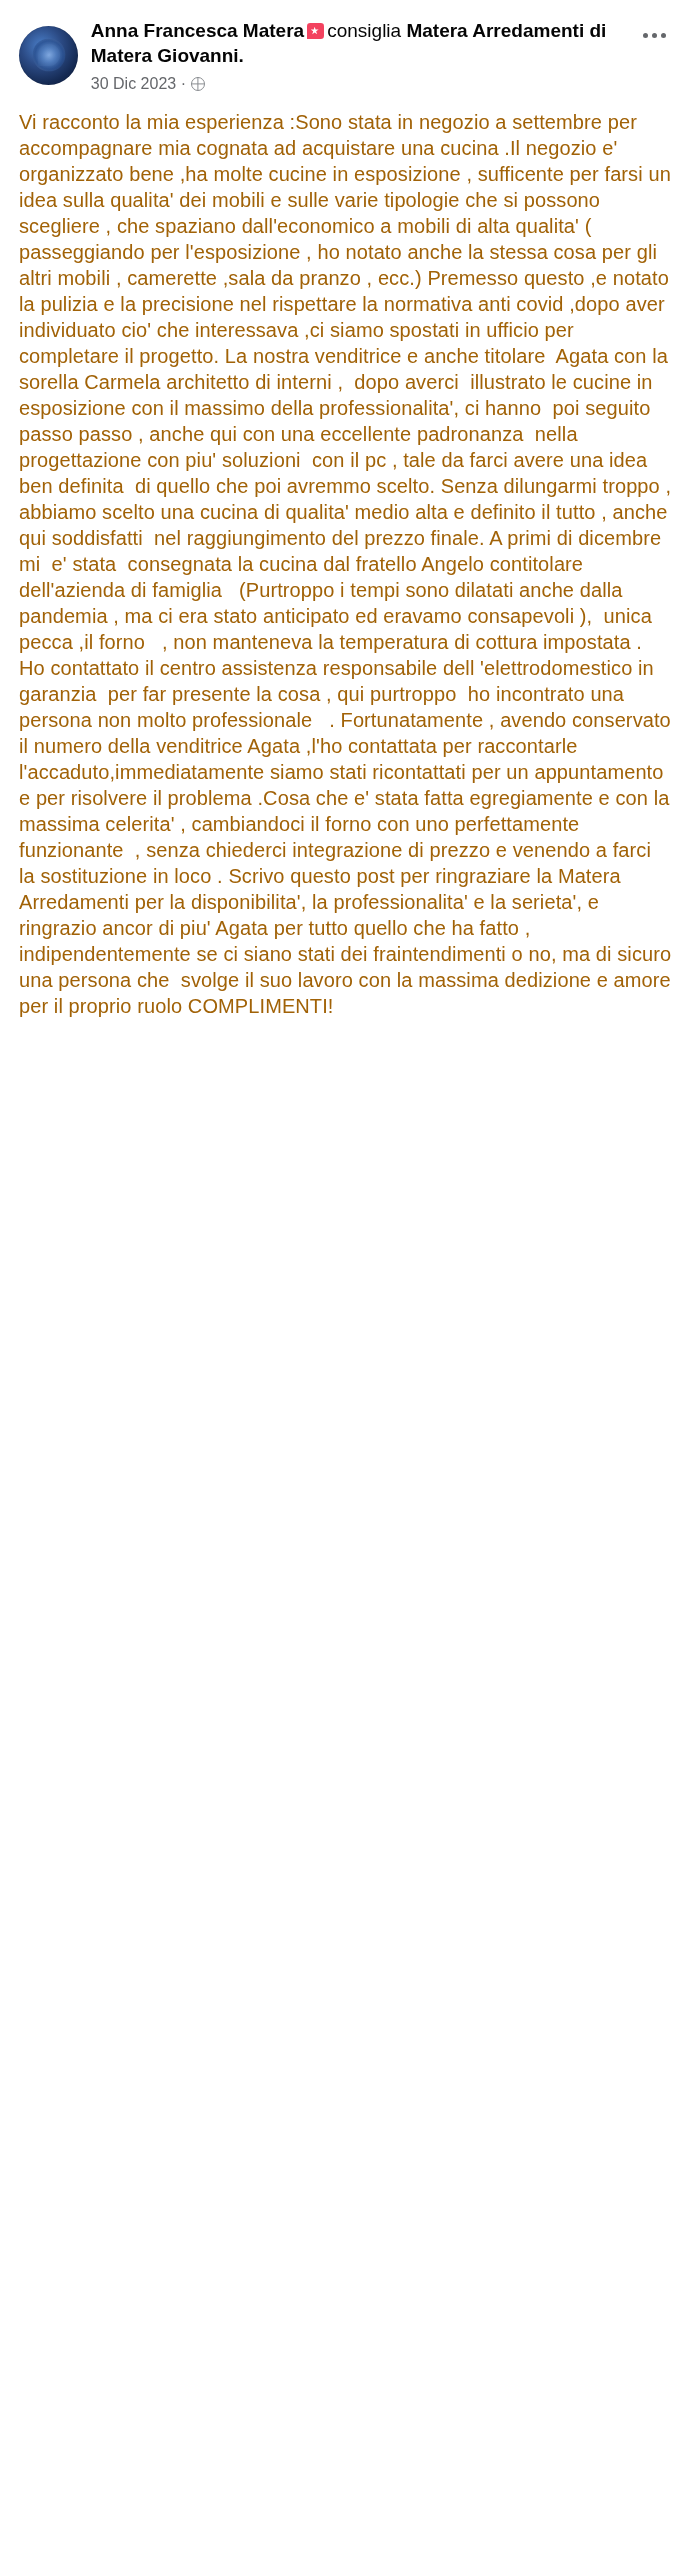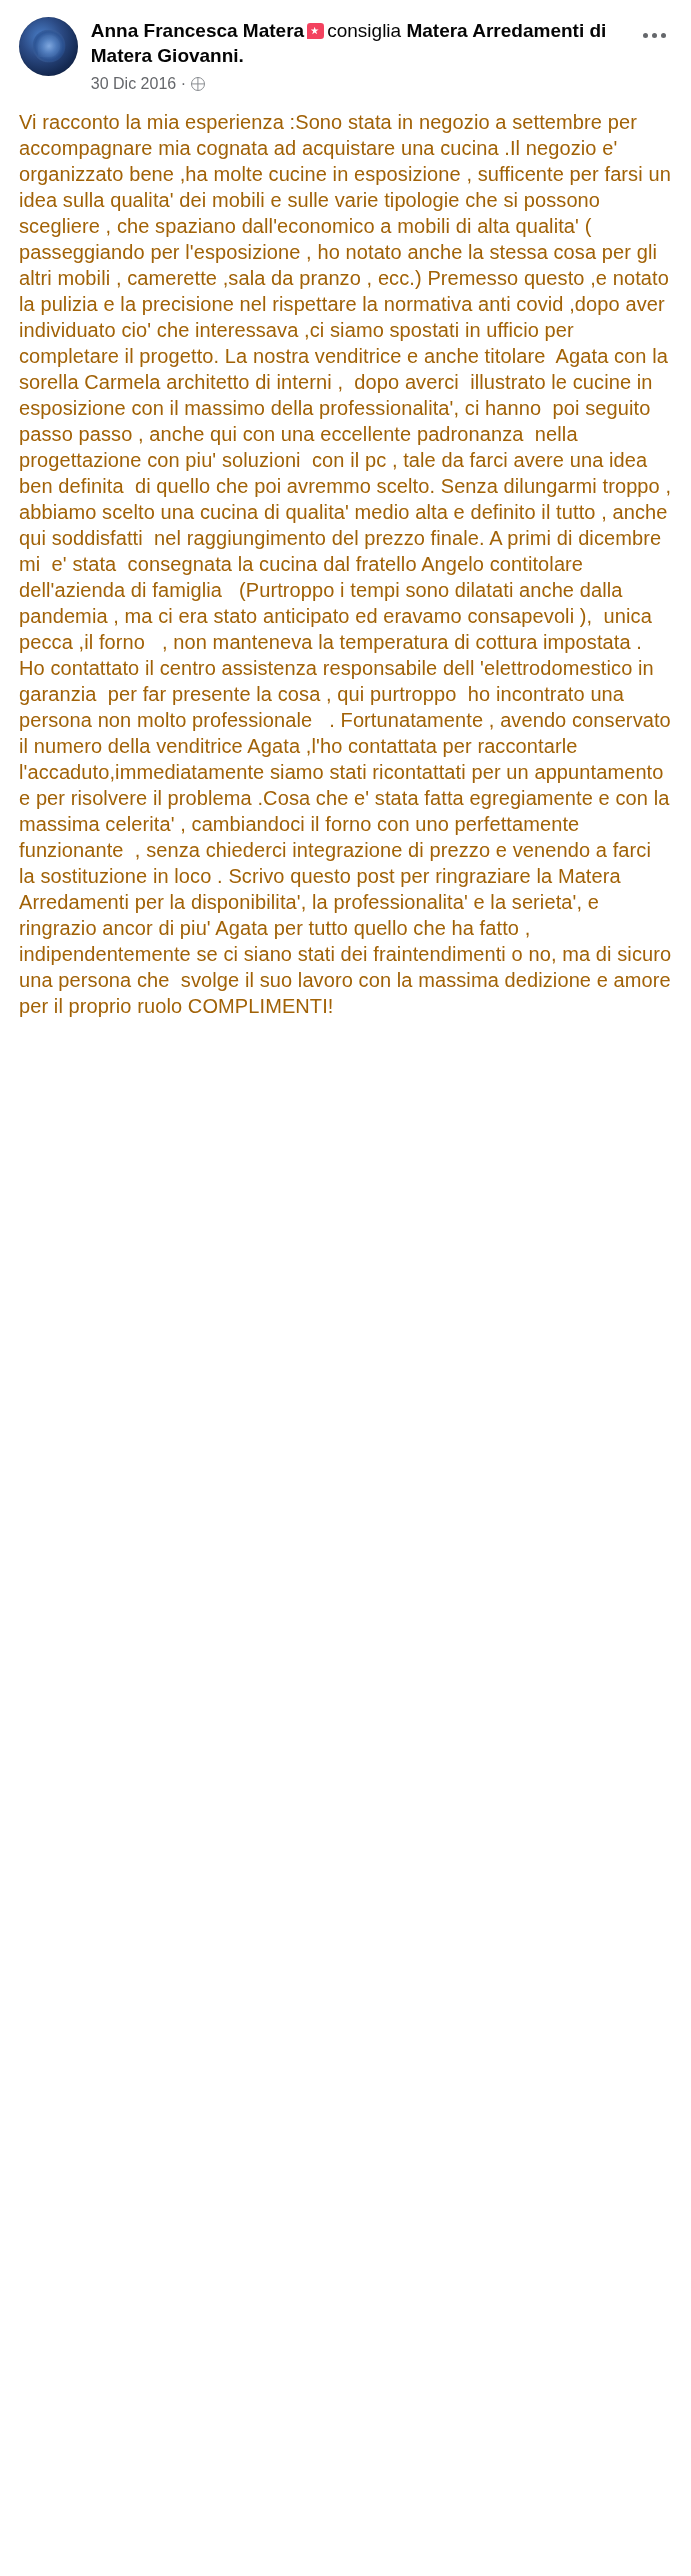--- a/index.html
+++ b/index.html
@@ -15,21 +15,21 @@
     -webkit-font-smoothing: antialiased;
   }
   .post {
     width: 691px;
     box-sizing: border-box;
     padding: 16.6px 19px 25.6px 19px;
     background: #ffffff;
   }
   .post-header {
     display: flex;
-    align-items: flex-start;
+    align-items: center;
     position: relative;
     min-height: 77px;
   }
   .avatar {
     width: 59px;
     height: 59px;
     border-radius: 50%;
     flex: 0 0 59px;
     margin-right: 12.8px;
     background: radial-gradient(circle at 38% 34%, #4a7fc9 0%, #2b4a84 38%, #152a53 70%, #0b1838 100%);
@@ -178,21 +178,21 @@
       <div class="petal"></div>
       <div class="rose"></div>
     </div>
 
     <div class="header-text">
       <div class="name-line">
         <span class="name">Anna Francesca Matera</span><span class="recommend-badge"></span><span class="recommend-word">consiglia</span>
         <span class="name">Matera Arredamenti di Matera Giovanni.</span>
       </div>
       <div class="meta-line">
-        <span>30 Dic 2016</span>
+        <span>30 Dic 2023</span>
         <span class="meta-sep">·</span>
         <span class="globe-icon"></span>
       </div>
     </div>
 
     <div class="more-button">
       <span class="dot"></span>
       <span class="dot"></span>
       <span class="dot"></span>
     </div>

